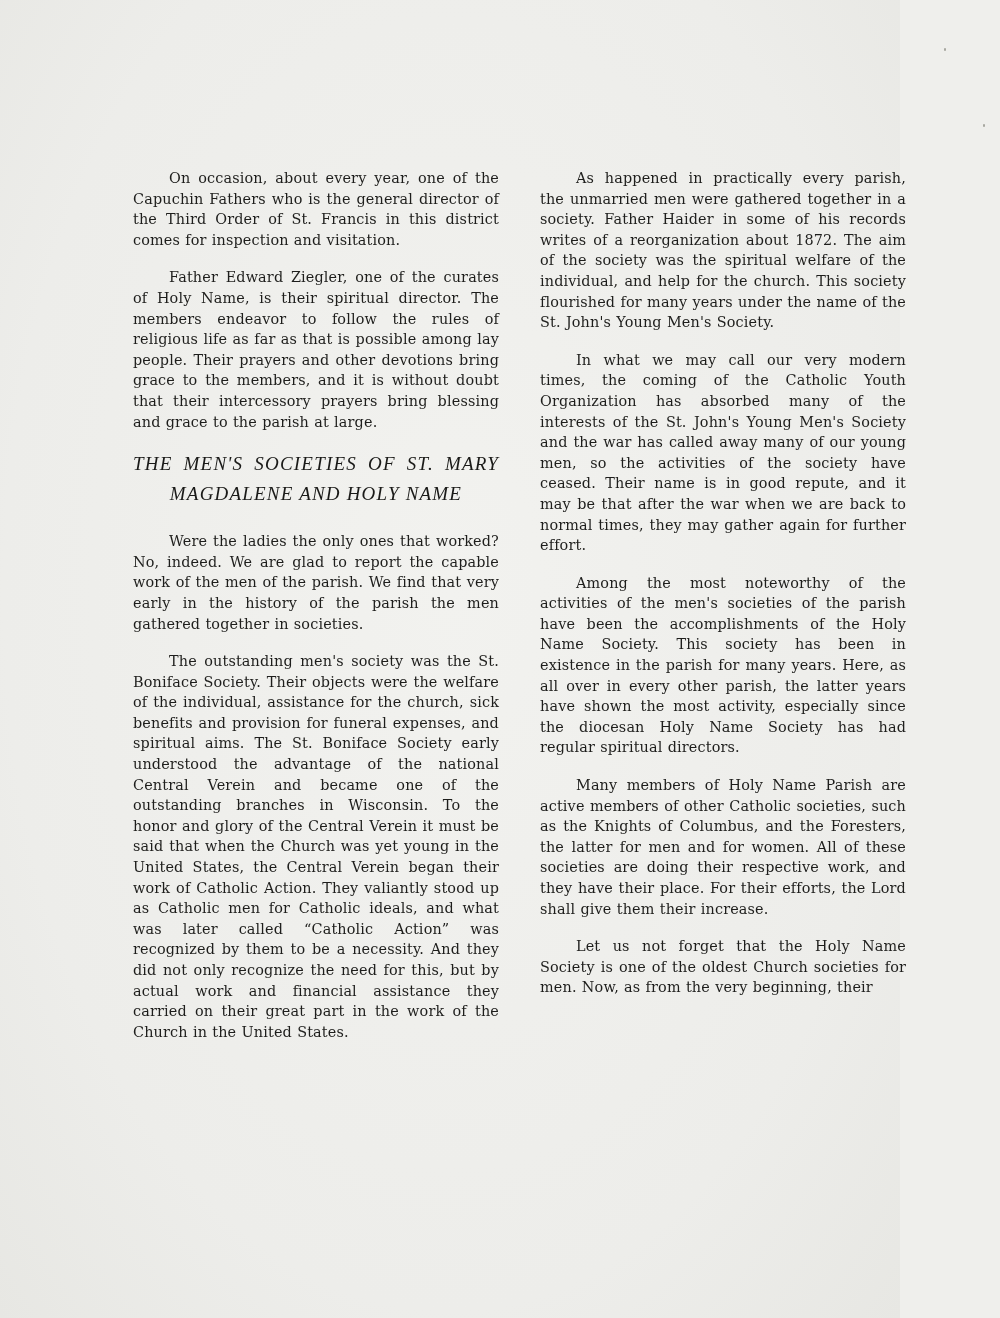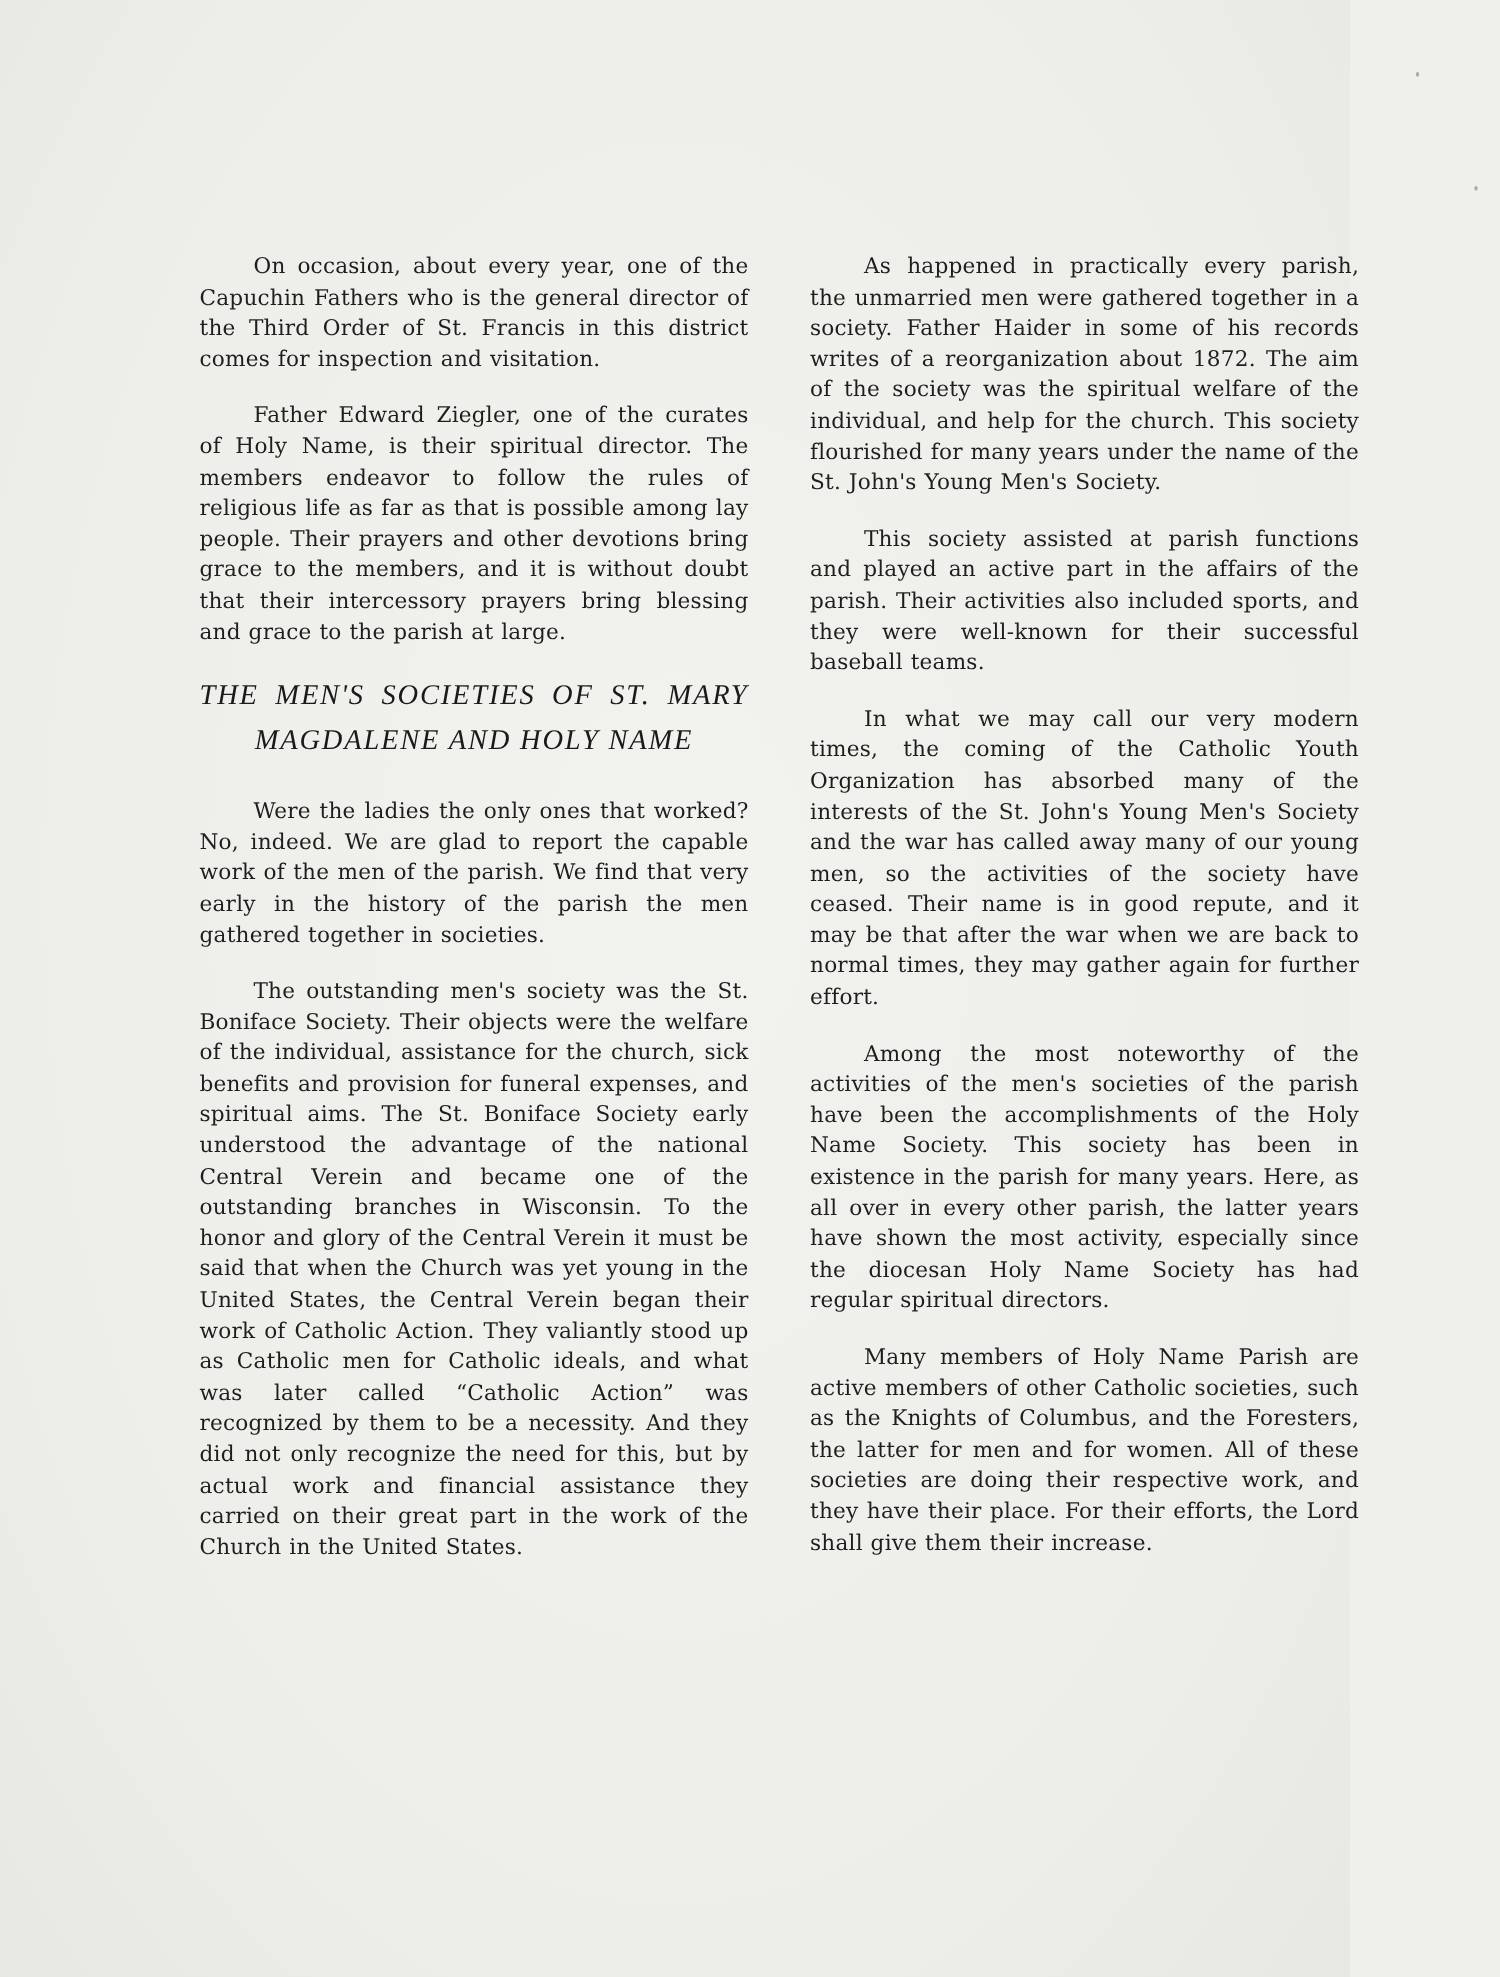--- a/index.html
+++ b/index.html
@@ -77,19 +77,19 @@
       <span class="line1">THE MEN'S SOCIETIES OF ST. MARY</span>
       <span class="line2">MAGDALENE AND HOLY NAME</span>
     </h2>
 
     <p class="para">Were the ladies the only ones that worked? No, indeed. We are glad to report the capable work of the men of the parish. We find that very early in the history of the parish the men gathered together in societies.</p>
     <p class="para">The outstanding men's society was the St. Boniface Society. Their objects were the welfare of the individual, assistance for the church, sick benefits and provision for funeral expenses, and spiritual aims. The St. Boniface Society early understood the advantage of the national Central Verein and became one of the outstanding branches in Wisconsin. To the honor and glory of the Central Verein it must be said that when the Church was yet young in the United States, the Central Verein began their work of Catholic Action. They valiantly stood up as Catholic men for Catholic ideals, and what was later called “Catholic Action” was recognized by them to be a necessity. And they did not only recognize the need for this, but by actual work and financial assistance they carried on their great part in the work of the Church in the United States.</p>
   </div>
 
   <div class="column col-right">
     <p class="para">As happened in practically every parish, the unmarried men were gathered together in a society. Father Haider in some of his records writes of a reorganization about 1872. The aim of the society was the spiritual welfare of the individual, and help for the church. This society flourished for many years under the name of the St. John's Young Men's Society.</p>
-    <p class="para">This society assisted at parish functions and played an active part in the affairs of the parish. Their activities also included sports, and they were well-known for their successful baseball teams.</p>
     <p class="para">In what we may call our very modern times, the coming of the Catholic Youth Organization has absorbed many of the interests of the St. John's Young Men's Society and the war has called away many of our young men, so the activities of the society have ceased. Their name is in good repute, and it may be that after the war when we are back to normal times, they may gather again for further effort.</p>
     <p class="para">Among the most noteworthy of the activities of the men's societies of the parish have been the accomplishments of the Holy Name Society. This society has been in existence in the parish for many years. Here, as all over in every other parish, the latter years have shown the most activity, especially since the diocesan Holy Name Society has had regular spiritual directors.</p>
     <p class="para">Many members of Holy Name Parish are active members of other Catholic societies, such as the Knights of Columbus, and the Foresters, the latter for men and for women. All of these societies are doing their respective work, and they have their place. For their efforts, the Lord shall give them their increase.</p>
+    <p class="para">Let us not forget that the Holy Name Society is one of the oldest Church societies for men. Now, as from the very beginning, their</p>
   </div>
 
 </div>
 
 </body></html>

